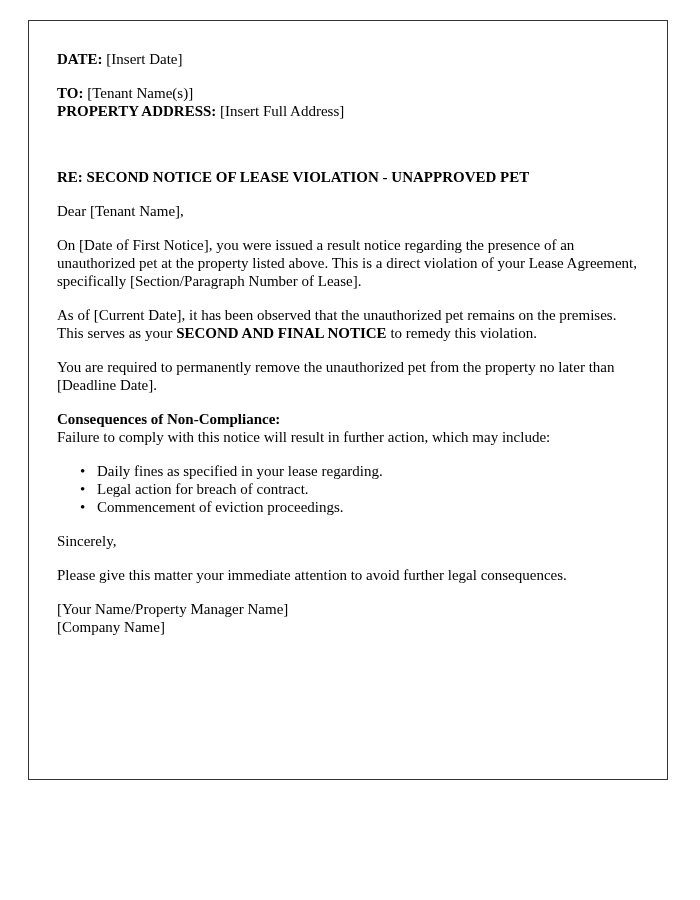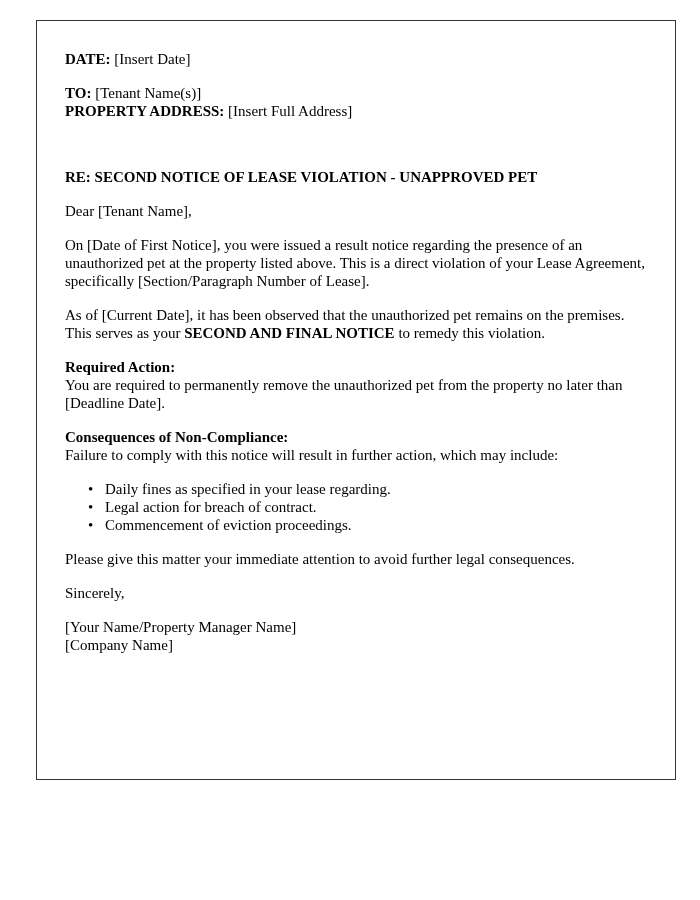--- a/index.html
+++ b/index.html
@@ -11,21 +11,21 @@
       width: 700px;
       height: 900px;
       position: relative;
       font-family: "Liberation Serif", "DejaVu Serif", serif;
       color: #000000;
       font-size: 15px;
       line-height: 18px;
     }
     .letter {
       position: absolute;
-      left: 36px;
+      left: 28px;
       top: 20px;
       width: 640px;
       height: 760px;
       border: 1px solid #333333;
       box-sizing: border-box;
       padding: 29px 28px 20px 28px;
       background: #ffffff;
     }
     .p {
       margin: 0 0 16px 0;
@@ -80,21 +80,20 @@
 
   <div class="p">Dear [Tenant Name],</div>
 
   <div class="p">On [Date of First Notice], you were issued a result notice regarding the presence of an unauthorized pet at the property listed above. This is a direct violation of your Lease Agreement, specifically [Section/Paragraph Number of Lease].</div>
 
   <div class="p">
     <span>As of [Current Date], it has been observed that the unauthorized pet remains on the premises. This serves as your </span><b>SECOND AND FINAL NOTICE</b><span> to remedy this violation.</span>
   </div>
 
   <div class="p">
-    <b class="line">Required Action:</b>
     <span>You are required to permanently remove the unauthorized pet from the property no later than [Deadline Date].</span>
   </div>
 
   <div class="p">
     <b class="line">Consequences of Non-Compliance:</b>
     <span>Failure to comply with this notice will result in further action, which may include:</span>
   </div>
 
   <ul class="bullets">
     <li>
@@ -105,22 +104,22 @@
       <span class="bullet">•</span>
       <span>Legal action for breach of contract.</span>
     </li>
     <li>
       <span class="bullet">•</span>
       <span>Commencement of eviction proceedings.</span>
     </li>
   </ul>
 
 
+  <div class="p">Sincerely,</div>
+
   <div class="p">Please give this matter your immediate attention to avoid further legal consequences.</div>
-
-  <div class="p">Sincerely,</div>
 
   <div class="p">
     <span class="line">[Your Name/Property Manager Name]</span>
     <span class="line">[Company Name]</span>
   </div>
 
 </div>
 
 </body></html>

